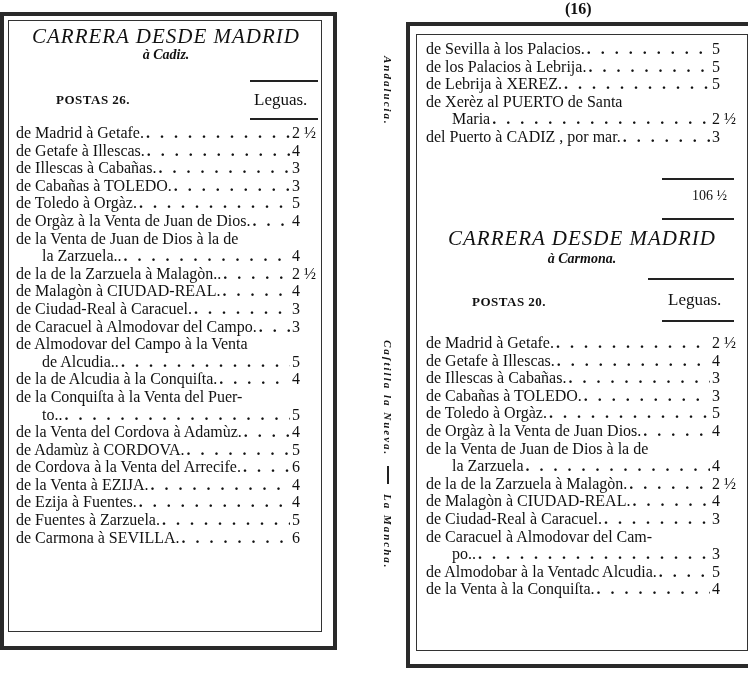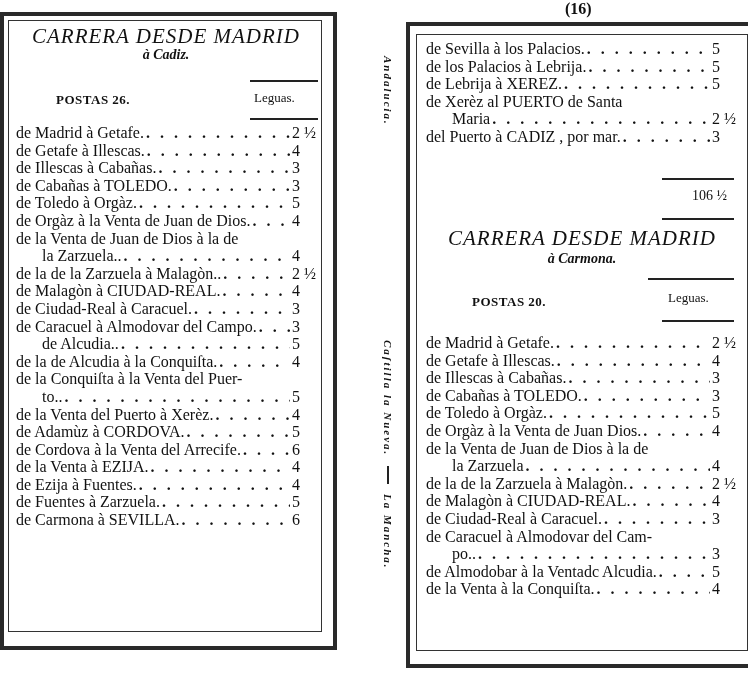--- a/index.html
+++ b/index.html
@@ -3,21 +3,21 @@
 <meta charset="utf-8">
 <style>
   html, body { margin:0; padding:0; background:#fff; }
   body { width:748px; height:675px; position:relative; overflow:hidden; font-family:"Liberation Serif","DejaVu Serif",serif; color:#111; }
   .page { position:absolute; }
   .outer { position:absolute; border:4px solid #2a2a2a; background:#fff; }
   .inner { position:absolute; border:1.5px solid #333; }
   .title { font-style:italic; font-weight:normal; font-size:21px; letter-spacing:1px; text-align:center; line-height:24px; white-space:nowrap; }
   .subtitle { font-style:italic; font-weight:bold; font-size:14px; text-align:center; line-height:18px; }
   .postas { position:absolute; font-size:13px; font-weight:bold; font-variant:small-caps; letter-spacing:0.5px; }
-  .leguas { position:absolute; font-size:13px; }
+  .leguas { position:absolute; font-size:17px; }
   .rule { position:absolute; height:2px; background:#222; }
   .rows { position:absolute; font-size:16px; line-height:17.6px; }
   .row { position:relative; white-space:nowrap; display:flex; }
   .row .place { flex:0 0 auto; }
   .row .dots { flex:1 1 auto; overflow:hidden; letter-spacing:3px; font-weight:bold; padding-left:2px; }
   .row .val { flex:0 0 auto; padding-left:2px; min-width:24px; text-align:left; }
   .row.cont .place { padding-left:26px; }
   .pagenum { position:absolute; font-size:16px; font-weight:bold; }
   .total { position:absolute; font-size:14px; }
   .side { position:absolute; writing-mode:vertical-rl; font-style:italic; font-weight:bold; font-size:11px; letter-spacing:2px; white-space:nowrap; }
@@ -90,40 +90,43 @@
       <div class="row">
         <span class="place">de Ciudad-Real à Caracuel.</span>
         <span class="dots">. . . . . . . . . . . . . . . . . . . . . . . . . . .</span>
         <span class="val">3</span>
       </div>
       <div class="row">
         <span class="place">de Caracuel à Almodovar del Campo.</span>
         <span class="dots">. . . . . . . . . . . . . . . . . . . . . . . . . . .</span>
         <span class="val">3</span>
       </div>
+      <div class="row">
+        <span class="place">de Almodovar del Campo à la Venta</span>
+      </div>
       <div class="row cont">
         <span class="place">de Alcudia..</span>
         <span class="dots">. . . . . . . . . . . . . . . . . . . . . . . . . . .</span>
         <span class="val">5</span>
       </div>
       <div class="row">
         <span class="place">de la de Alcudia à la Conquiſta.</span>
         <span class="dots">. . . . . . . . . . . . . . . . . . . . . . . . . . .</span>
         <span class="val">4</span>
       </div>
       <div class="row">
         <span class="place">de la Conquiſta à la Venta del Puer-</span>
       </div>
       <div class="row cont">
         <span class="place">to..</span>
         <span class="dots">. . . . . . . . . . . . . . . . . . . . . . . . . . .</span>
         <span class="val">5</span>
       </div>
       <div class="row">
-        <span class="place">de la Venta del Puerto à Xerèz.</span>
+        <span class="place">de la Venta del Cordova à Adamùz.</span>
         <span class="dots">. . . . . . . . . . . . . . . . . . . . . . . . . . .</span>
         <span class="val">4</span>
       </div>
       <div class="row">
         <span class="place">de Adamùz à CORDOVA.</span>
         <span class="dots">. . . . . . . . . . . . . . . . . . . . . . . . . . .</span>
         <span class="val">5</span>
       </div>
       <div class="row">
         <span class="place">de Cordova à la Venta del Arrecife.</span>

